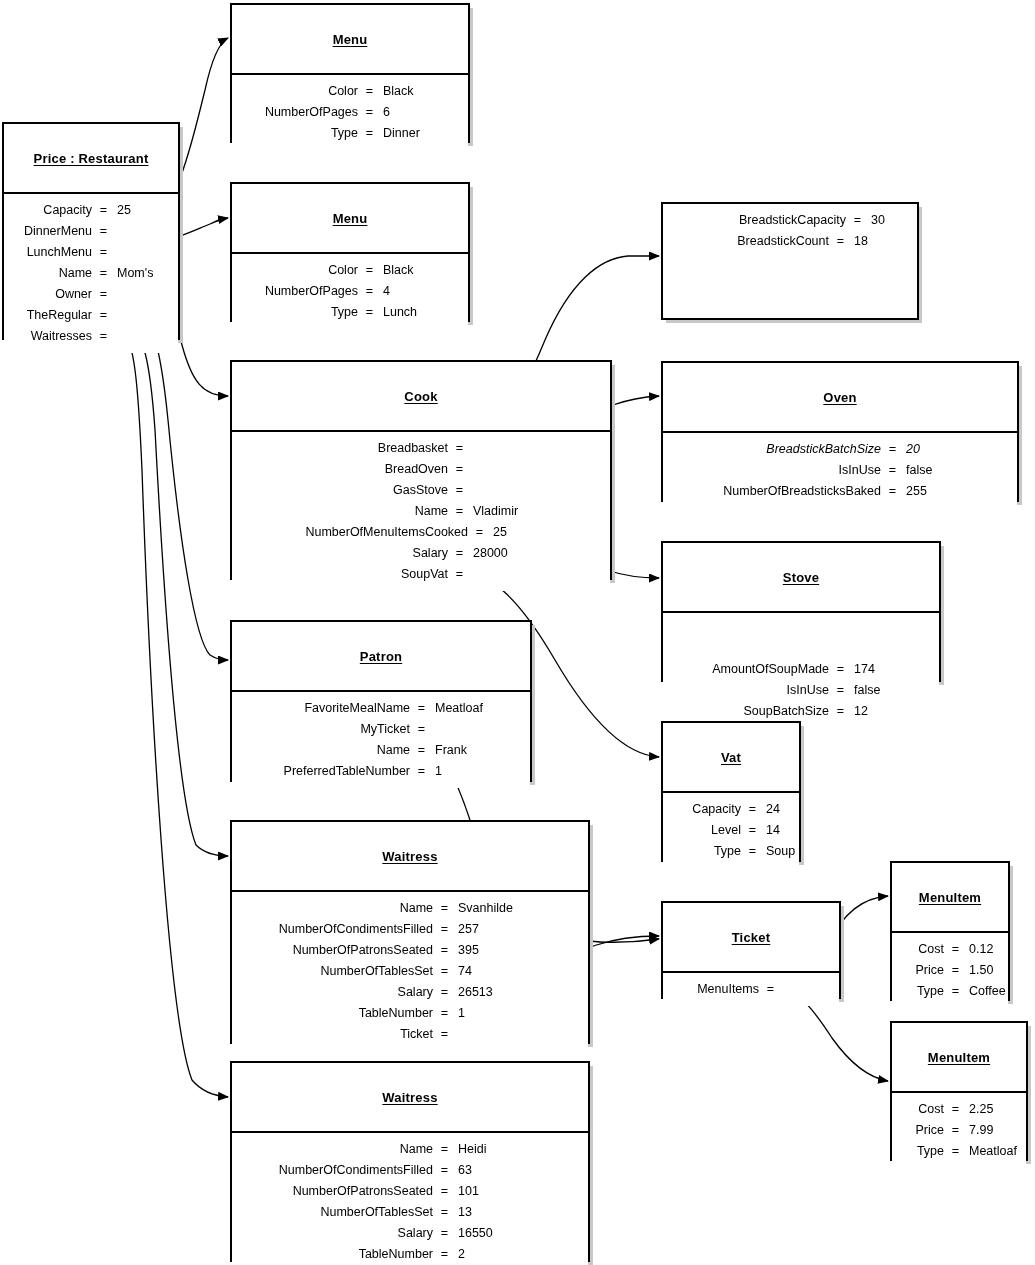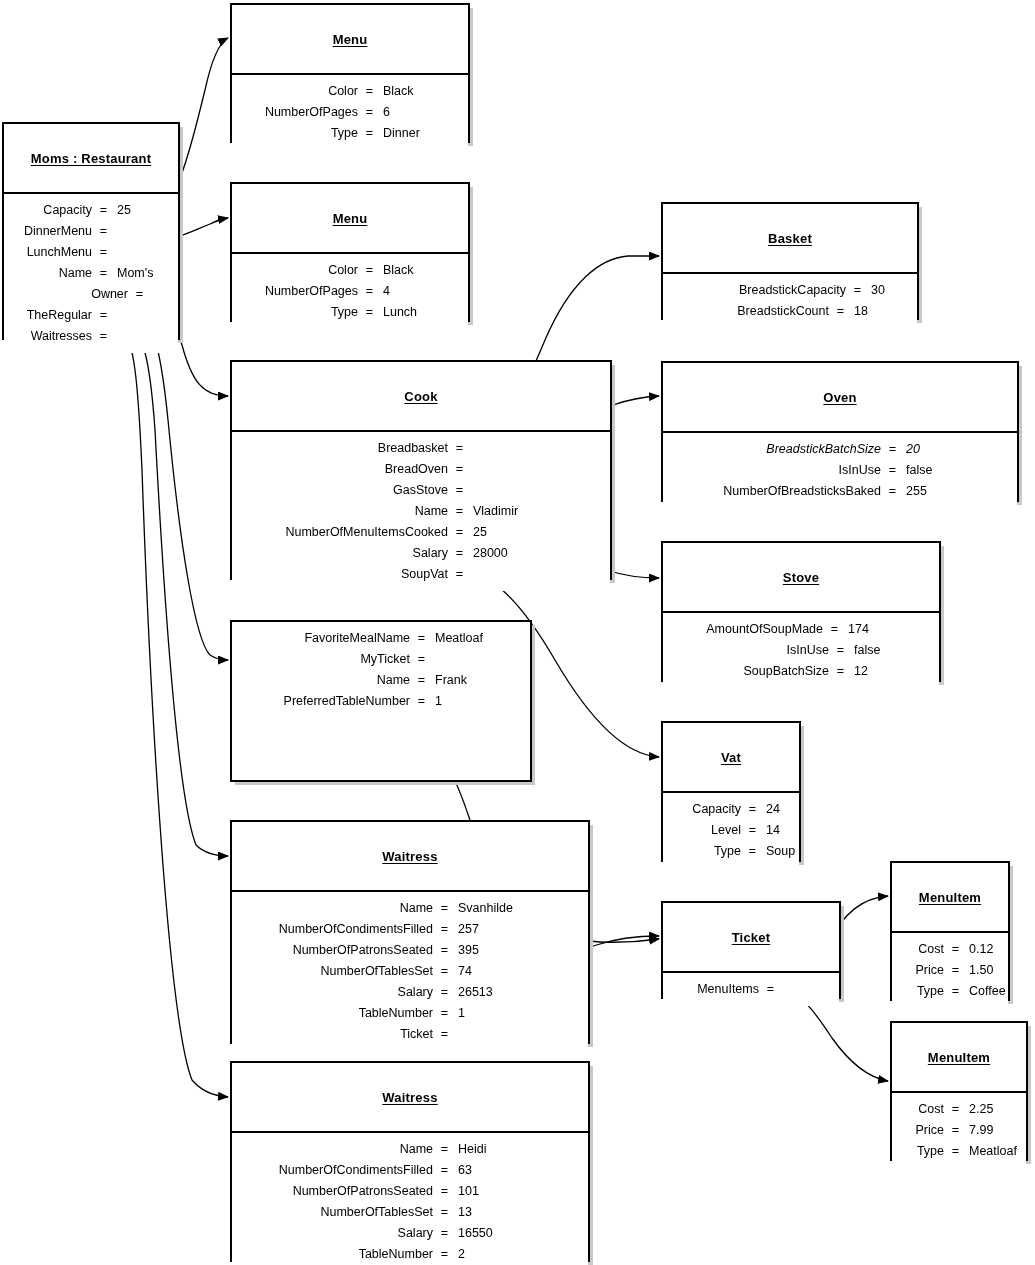--- a/index.html
+++ b/index.html
@@ -116,21 +116,21 @@
         <path d="M 378 726 L 396 726 C 430 726 450 760 470 820 C 500 900 560 940 600 942 C 625 943 645 941 659 939" fill="none" stroke="#000000" stroke-width="1.3" marker-end="url(#arrowhead)"></path>
         <path d="M 412 1027 L 430 1027 C 470 1027 500 1010 535 980 C 575 946 615 936 659 936" fill="none" stroke="#000000" stroke-width="1.3" marker-end="url(#arrowhead)"></path>
         <path d="M 768 988 L 782 988 C 800 985 812 970 826 945 C 845 912 862 898 888 896" fill="none" stroke="#000000" stroke-width="1.3" marker-end="url(#arrowhead)"></path>
         <path d="M 768 988 L 782 989 C 802 994 815 1012 832 1038 C 852 1066 870 1078 888 1081" fill="none" stroke="#000000" stroke-width="1.3" marker-end="url(#arrowhead)"></path>
       </g>
   </svg>
 
   <div id="boxes">
       <div class="obj-box" style="left: 2px; top: 122px; width: 178px; height: 218px;">
         <div class="obj-title-pane" style="height: 70px;">
-          <div class="obj-title">Moms : Restaurant</div>
+          <div class="obj-title">Price : Restaurant</div>
         </div>
         <div class="obj-attr-pane">
           <div class="attr-row" style="padding-left: 6px;">
             <span class="attr-name" style="flex: 0 0 82px; width: 82px;">Capacity</span>
             <span class="attr-eq">=</span>
             <span class="attr-val">25</span>
           </div>
           <div class="attr-row is-link" style="padding-left: 6px;">
             <span class="attr-name" style="flex: 0 0 82px; width: 82px;">DinnerMenu</span>
             <span class="attr-eq">=</span>
@@ -139,21 +139,21 @@
           <div class="attr-row is-link" style="padding-left: 6px;">
             <span class="attr-name" style="flex: 0 0 82px; width: 82px;">LunchMenu</span>
             <span class="attr-eq">=</span>
             <span class="attr-val"></span>
           </div>
           <div class="attr-row" style="padding-left: 6px;">
             <span class="attr-name" style="flex: 0 0 82px; width: 82px;">Name</span>
             <span class="attr-eq">=</span>
             <span class="attr-val">Mom's</span>
           </div>
-          <div class="attr-row is-link" style="padding-left: 6px; margin-left: 36px;">
+          <div class="attr-row is-link" style="padding-left: 6px;">
             <span class="attr-name" style="flex: 0 0 82px; width: 82px;">Owner</span>
             <span class="attr-eq">=</span>
             <span class="attr-val"></span>
           </div>
           <div class="attr-row is-link" style="padding-left: 6px;">
             <span class="attr-name" style="flex: 0 0 82px; width: 82px;">TheRegular</span>
             <span class="attr-eq">=</span>
             <span class="attr-val"></span>
           </div>
           <div class="attr-row is-link" style="padding-left: 6px;">
@@ -201,23 +201,20 @@
             <span class="attr-val">4</span>
           </div>
           <div class="attr-row" style="padding-left: 6px;">
             <span class="attr-name" style="flex: 0 0 120px; width: 120px;">Type</span>
             <span class="attr-eq">=</span>
             <span class="attr-val">Lunch</span>
           </div>
         </div>
       </div>
       <div class="obj-box" style="left: 661px; top: 202px; width: 258px; height: 118px;">
-        <div class="obj-title-pane" style="height: 70px;">
-          <div class="obj-title">Basket</div>
-        </div>
         <div class="obj-attr-pane">
           <div class="attr-row" style="padding-left: 23px;">
             <span class="attr-name" style="flex: 0 0 160px; width: 160px;">BreadstickCapacity</span>
             <span class="attr-eq">=</span>
             <span class="attr-val">30</span>
           </div>
           <div class="attr-row" style="padding-left: 6px;">
             <span class="attr-name" style="flex: 0 0 160px; width: 160px;">BreadstickCount</span>
             <span class="attr-eq">=</span>
             <span class="attr-val">18</span>
@@ -242,21 +239,21 @@
           <div class="attr-row is-link" style="padding-left: 6px;">
             <span class="attr-name" style="flex: 0 0 210px; width: 210px;">GasStove</span>
             <span class="attr-eq">=</span>
             <span class="attr-val"></span>
           </div>
           <div class="attr-row" style="padding-left: 6px;">
             <span class="attr-name" style="flex: 0 0 210px; width: 210px;">Name</span>
             <span class="attr-eq">=</span>
             <span class="attr-val">Vladimir</span>
           </div>
-          <div class="attr-row" style="padding-left: 6px;">
+          <div class="attr-row" style="padding-left: 6px; margin-left: 20px;">
             <span class="attr-name" style="flex: 0 0 210px; width: 210px;">NumberOfMenuItemsCooked</span>
             <span class="attr-eq">=</span>
             <span class="attr-val">25</span>
           </div>
           <div class="attr-row" style="padding-left: 6px;">
             <span class="attr-name" style="flex: 0 0 210px; width: 210px;">Salary</span>
             <span class="attr-eq">=</span>
             <span class="attr-val">28000</span>
           </div>
           <div class="attr-row is-link" style="padding-left: 6px;">
@@ -286,38 +283,41 @@
             <span class="attr-eq">=</span>
             <span class="attr-val">255</span>
           </div>
         </div>
       </div>
       <div class="obj-box" style="left: 661px; top: 541px; width: 280px; height: 141px;">
         <div class="obj-title-pane" style="height: 70px;">
           <div class="obj-title">Stove</div>
         </div>
         <div class="obj-attr-pane">
-          <div class="attr-row" style="">
+          <div class="attr-row" style="padding-left: 6px; margin-top: 40px;">
             <span class="attr-name" style="flex: 0 0 160px; width: 160px;">AmountOfSoupMade</span>
             <span class="attr-eq">=</span>
             <span class="attr-val">174</span>
           </div>
           <div class="attr-row" style="padding-left: 6px;">
             <span class="attr-name" style="flex: 0 0 160px; width: 160px;">IsInUse</span>
             <span class="attr-eq">=</span>
             <span class="attr-val">false</span>
           </div>
           <div class="attr-row" style="padding-left: 6px;">
             <span class="attr-name" style="flex: 0 0 160px; width: 160px;">SoupBatchSize</span>
             <span class="attr-eq">=</span>
             <span class="attr-val">12</span>
           </div>
         </div>
       </div>
       <div class="obj-box" style="left: 230px; top: 620px; width: 302px; height: 162px;">
+        <div class="obj-title-pane" style="height: 70px;">
+          <div class="obj-title">Patron</div>
+        </div>
         <div class="obj-attr-pane">
           <div class="attr-row" style="padding-left: 6px;">
             <span class="attr-name" style="flex: 0 0 172px; width: 172px;">FavoriteMealName</span>
             <span class="attr-eq">=</span>
             <span class="attr-val">Meatloaf</span>
           </div>
           <div class="attr-row is-link" style="padding-left: 6px;">
             <span class="attr-name" style="flex: 0 0 172px; width: 172px;">MyTicket</span>
             <span class="attr-eq">=</span>
             <span class="attr-val"></span>

